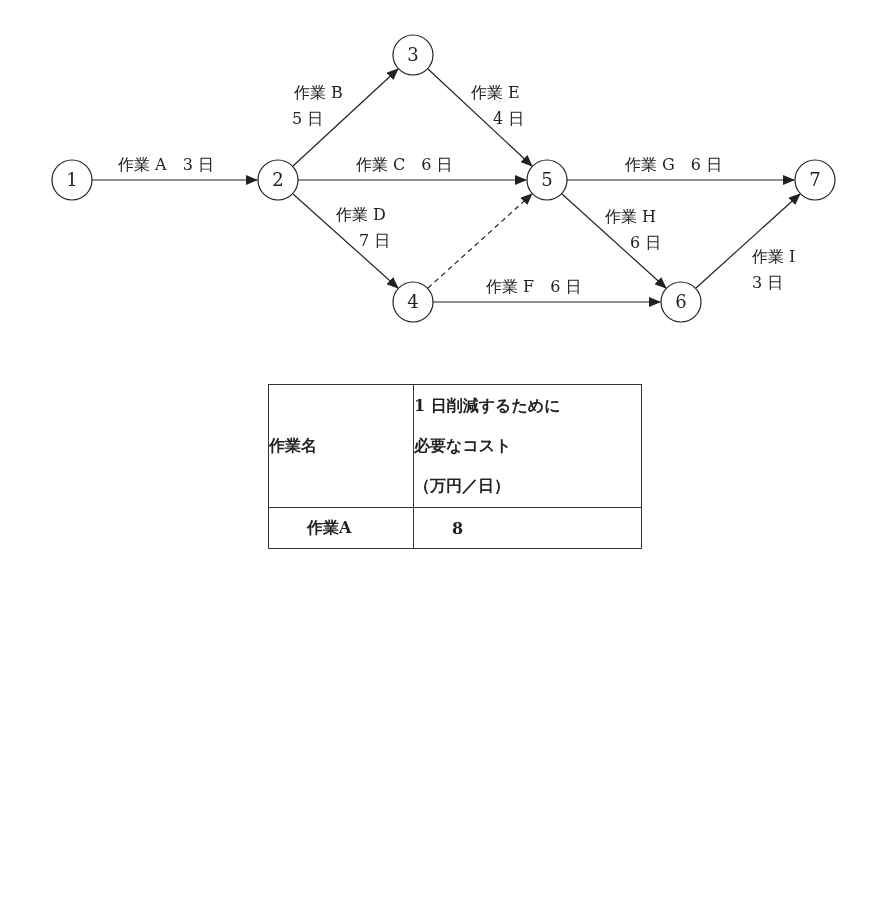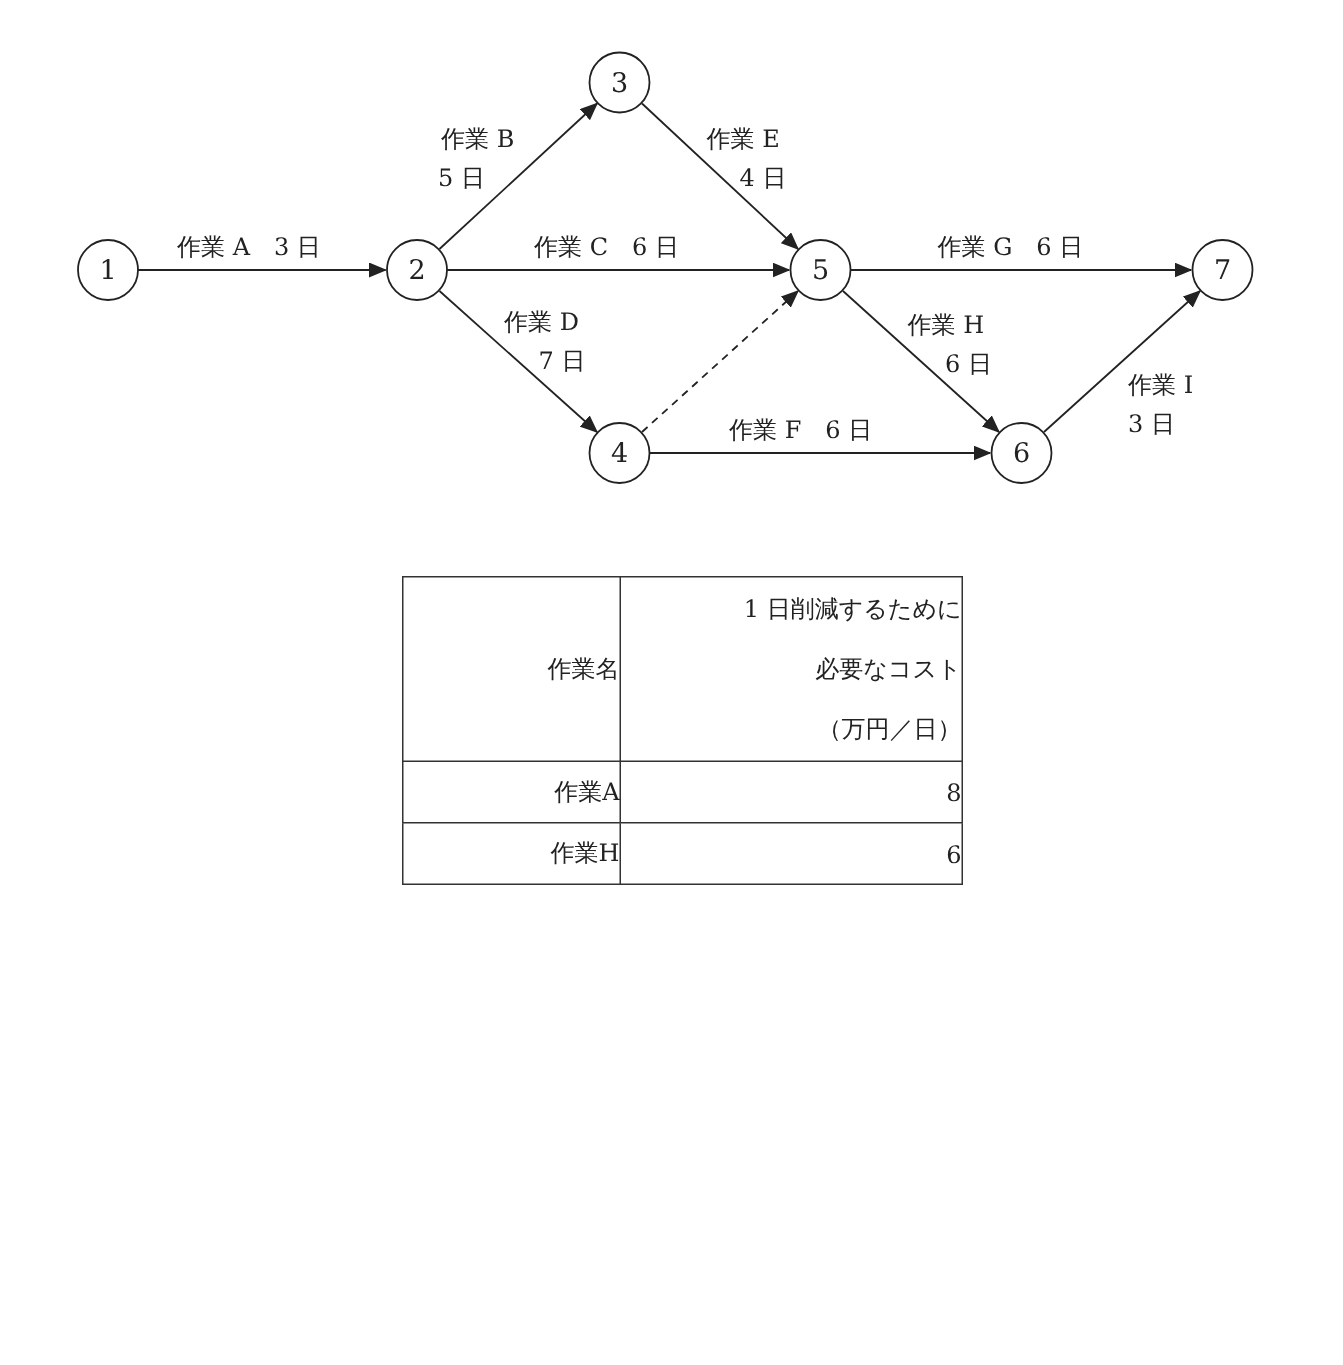--- a/index.html
+++ b/index.html
@@ -3,25 +3,25 @@
 <meta charset="utf-8">
 <style>
   html, body { margin: 0; padding: 0; background: #ffffff; }
   body { width: 895px; height: 910px; position: relative; overflow: hidden;
          font-family: "DejaVu Serif", "Liberation Serif", serif; color: #222; }
   #diagram { position: absolute; left: 0; top: 0; }
   .lbl { font-size: 16px; fill: #222; font-family: "DejaVu Serif", "Liberation Serif", serif; }
   .nodenum { font-size: 18px; fill: #222; font-family: "DejaVu Serif", "Liberation Serif", serif; }
   #cost-table { position: absolute; left: 268px; top: 384px; border-collapse: collapse;
                 font-size: 16px; }
-  #cost-table td, #cost-table th { border: 1.3px solid #333; text-align: right; font-weight: normal;
+  #cost-table td, #cost-table th { border: 1.3px solid #333; text-align: left; font-weight: bold;
                 padding: 0; }
   #cost-table th.c1 { width: 144px; height: 122px; }
   #cost-table th.c2 { width: 227px; line-height: 40px; }
-  #cost-table td { height: 40px; }
+  #cost-table td { height: 40px; padding-left: 38px; }
   .hline { display: block; }
 </style>
 </head>
 <body>
 
 <svg id="diagram" width="895" height="360">
   <defs>
     <marker id="arrow" markerWidth="12" markerHeight="10" refX="11" refY="5" orient="auto" markerUnits="userSpaceOnUse">
       <path d="M0,0 L12,5 L0,10 z" fill="#222"></path>
     </marker>
@@ -98,18 +98,14 @@
         <span class="hline">必要なコスト</span>
         <span class="hline">（万円／日）</span>
       </th>
     </tr>
   </thead>
   <tbody>
     <tr>
         <td>作業A</td>
         <td>8</td>
       </tr>
-    <tr>
-        <td>作業H</td>
-        <td>6</td>
-      </tr>
   </tbody>
 </table>
 
 </body></html>

